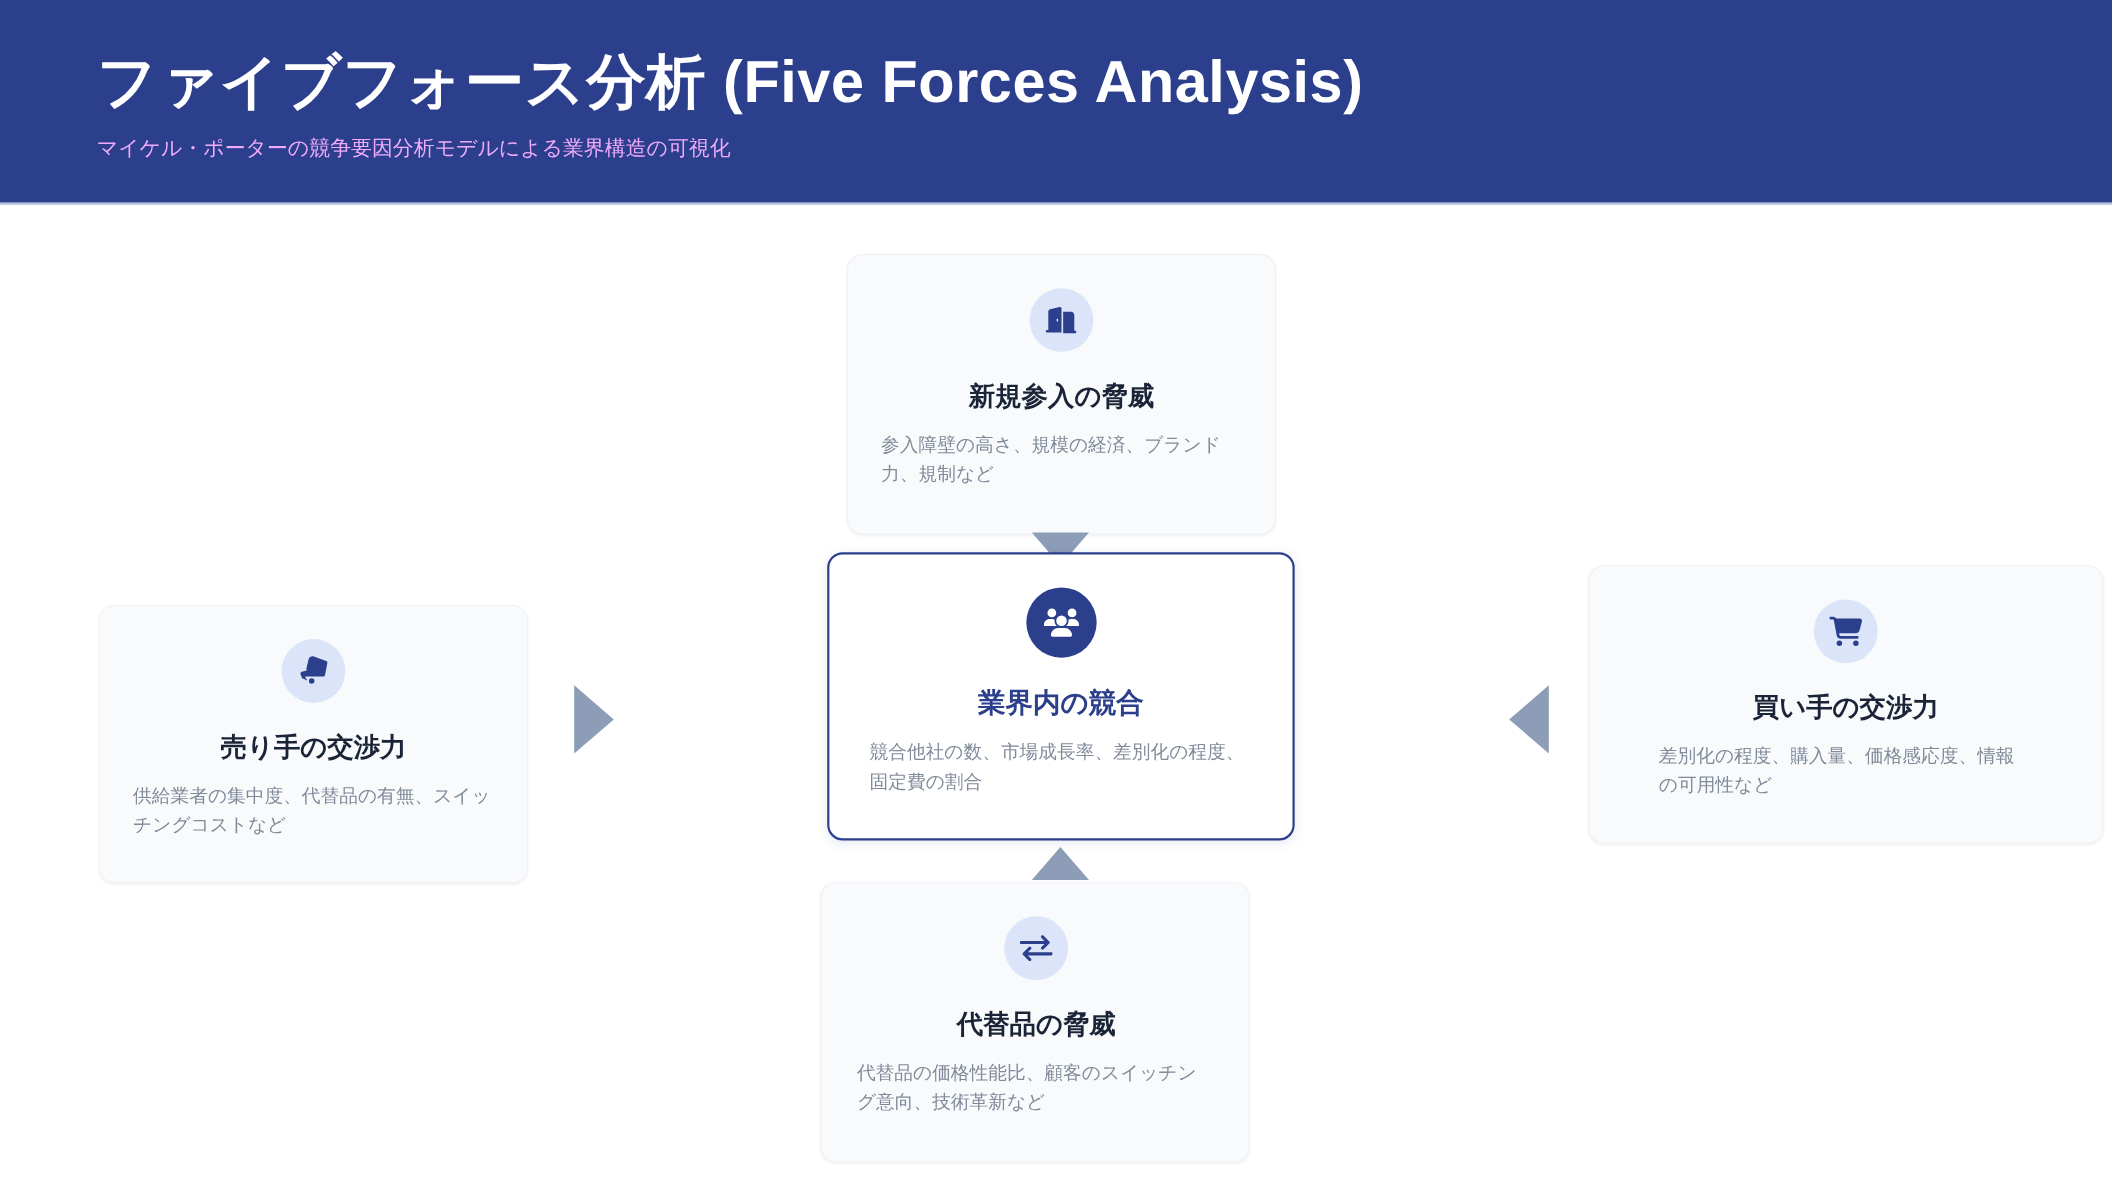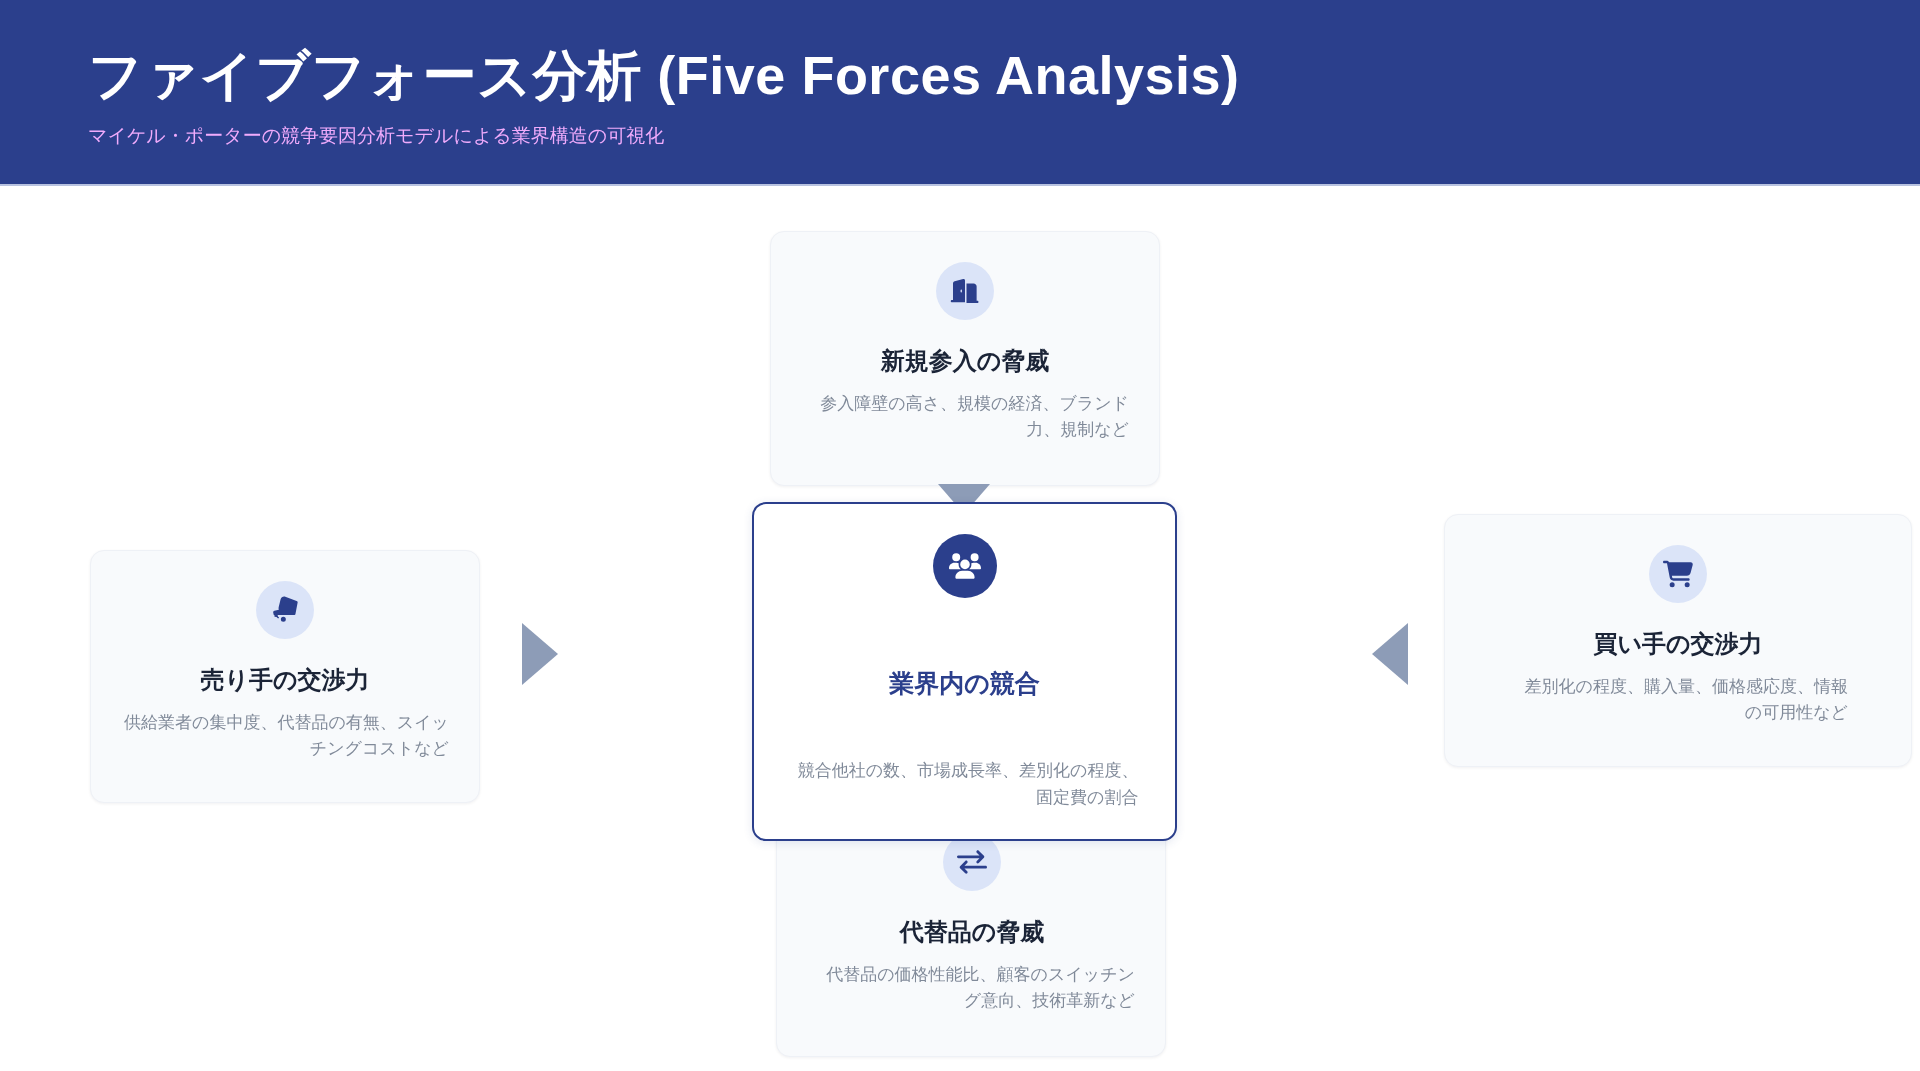--- a/index.html
+++ b/index.html
@@ -61,23 +61,23 @@
   .card--center {
     background: #ffffff;
     border: 2px solid #2b3f8c;
     box-shadow: 0 2px 10px rgba(43, 63, 140, 0.12);
     z-index: 4;
   }
 
   
   .card--top    { left: 770px; top: 45px;  width: 390px; height: 255px; }
   .card--left   { left: 90px;  top: 328px; width: 390px; height: 253px; margin-top: 36px; }
-  .card--center { left: 752px; top: 316px; width: 425px; height: 339px; gap: 44px; }
+  .card--center { left: 752px; top: 316px; width: 425px; height: 262px; }
   .card--right  { left: 1444px;top: 328px; width: 468px; height: 253px; }
-  .card--bottom { left: 776px; top: 616px; width: 390px; height: 255px; padding-left: 32px; }
+  .card--bottom { left: 746px; top: 616px; width: 390px; height: 255px; padding-left: 32px; }
 
   
   .icon-badge {
     width: 58px;
     height: 58px;
     border-radius: 50%;
     background: #dbe4f8;
     display: flex;
     align-items: center;
     justify-content: center;
@@ -103,24 +103,23 @@
   }
   .card--center .card-title {
     color: #2b3f8c;
     font-size: 25px;
     margin-top: 26px;
   }
   .card-desc {
     margin-top: 16px;
     font-size: 17px;
     color: #808a99;
-    text-align: right;
+    text-align: left;
     line-height: 1.55;
     max-width: 340px;
-    font-family: Liberation Mono, monospace;
   }
   .card--center .card-desc { max-width: 348px; }
 
   
   .arrow {
     position: absolute;
     width: 0;
     height: 0;
     z-index: 1;
   }

